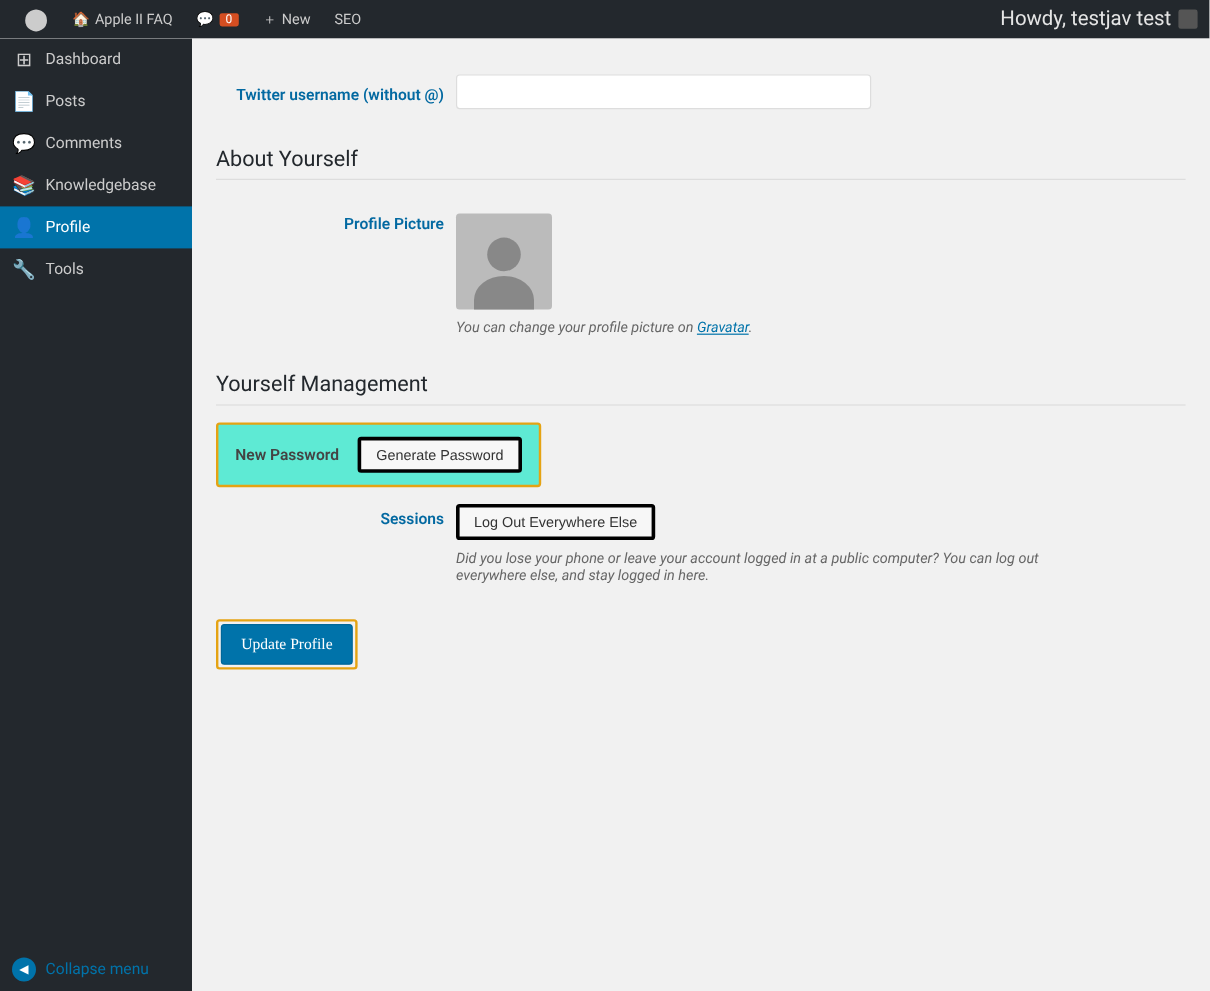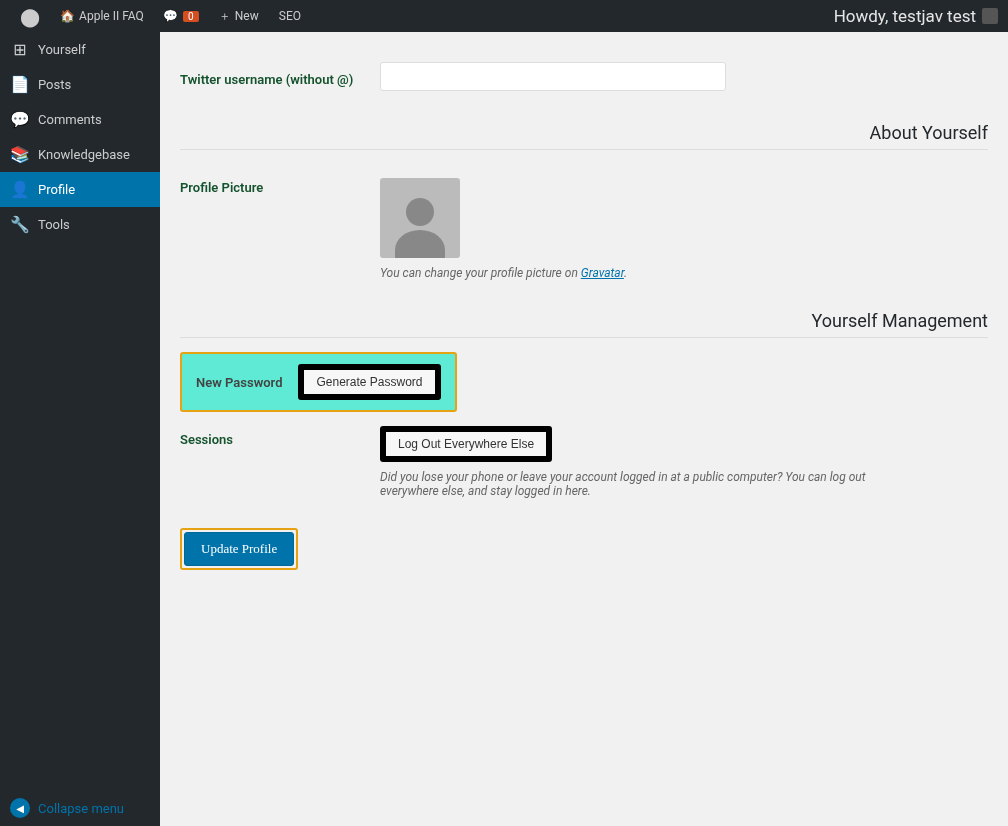--- a/index.html
+++ b/index.html
@@ -53,26 +53,26 @@
     .collapse-icon { width: 20px; height: 20px; background: #0073aa; border-radius: 50%; display: flex; align-items: center; justify-content: center; color: #fff; font-size: 10px; }
 
     
     .main-content {
       flex: 1; overflow-y: auto; background: #f1f1f1; padding: 0;
     }
     .content-wrap { padding: 20px 20px 20px 20px; }
 
     
     .section-title {
-      font-size: 18px; font-weight: 400; color: #23282d; margin-bottom: 14px; padding-bottom: 6px; border-bottom: 1px solid #ddd; text-align: right;
+      font-size: 18px; font-weight: 400; color: #23282d; margin-bottom: 14px; padding-bottom: 6px; border-bottom: 1px solid #ddd;
     }
     .form-table { width: 100%; border-collapse: collapse; margin-bottom: 20px; }
     .form-table tr { vertical-align: top; }
     .form-table th {
-      width: 200px; padding: 15px 10px 15px 0; text-align: left; font-weight: 600; color: #14532d; font-size: 13px; vertical-align: top; padding-top: 20px;
+      width: 200px; padding: 15px 10px 15px 0; text-align: right; font-weight: 600; color: #0369a1; font-size: 13px; vertical-align: top; padding-top: 20px;
     }
     .form-table td { padding: 10px 0; }
     .form-input {
       width: 346px; padding: 6px 8px; border: 1px solid #ddd; border-radius: 3px; font-size: 13px; background: #fff; color: #555;
     }
     .form-textarea {
       width: 490px; height: 90px; padding: 6px 8px; border: 1px solid #ddd; border-radius: 3px; font-size: 13px; background: #fff; resize: vertical;
     }
     .field-desc { color: #666; font-style: italic; font-size: 12px; margin-top: 6px; }
 
@@ -88,21 +88,21 @@
     }
     .avatar-body {
       width: 50px; height: 40px; background: #888; border-radius: 50% 50% 0 0; margin: 4px auto 0;
     }
     .highlight-cell-wrapper {
       border: 2px solid #e5a313; border-radius: 3px; padding: 10px 14px; display: inline-flex; align-items: center; gap: 16px; background: #5eead4;
     }
     .new-password-label { font-weight: 600; color: #444; font-size: 13px; }
 
     .btn {
-      padding: 5px 12px; border: 6px solid #000000; border-radius: 3px; background: #f7f7f7; color: #333; font-size: 12px; cursor: pointer;
+      padding: 5px 12px; border: 3px solid #000000; border-radius: 3px; background: #f7f7f7; color: #333; font-size: 12px; cursor: pointer;
     }
     .btn-primary {
       background: #0073aa; color: #fff; border: 1px solid #006799; padding: 8px 16px; font-size: 13px; border-radius: 3px; cursor: pointer; font-family: Liberation Serif, serif;
     }
 
     .update-btn-wrapper {
       border: 2px solid #e5a313; display: inline-block; border-radius: 3px; padding: 2px;
     }
 
     .sessions-row td { padding-top: 14px; }
@@ -137,21 +137,21 @@
     <span class="howdy">Howdy, testjav test</span>
     <span class="admin-avatar"></span>
   </div>
 </div>
 
 <div class="layout">
 
   <nav class="sidebar">
     <div class="sidebar-item">
       <span class="sidebar-icon">⊞</span>
-      <span>Yourself</span>
+      <span>Dashboard</span>
     </div>
     <div class="sidebar-item">
       <span class="sidebar-icon">📄</span>
       <span>Posts</span>
     </div>
     <div class="sidebar-item">
       <span class="sidebar-icon">💬</span>
       <span>Comments</span>
     </div>
     <div class="sidebar-item">

